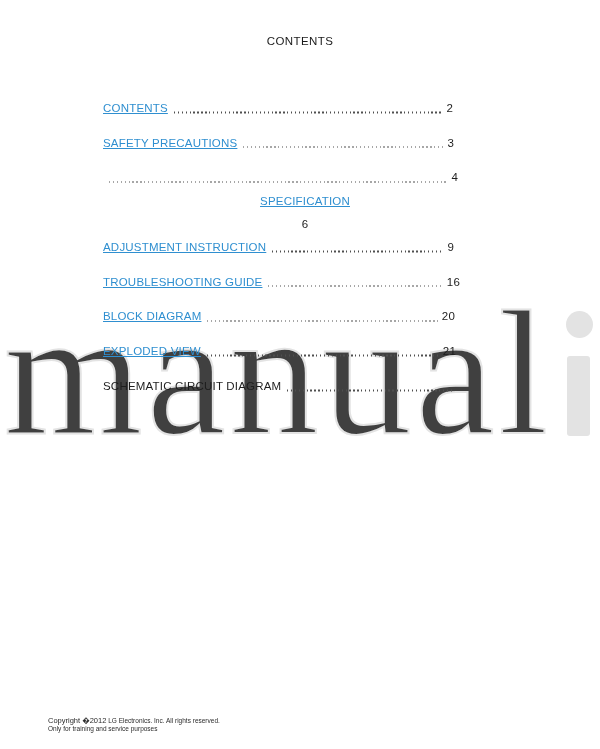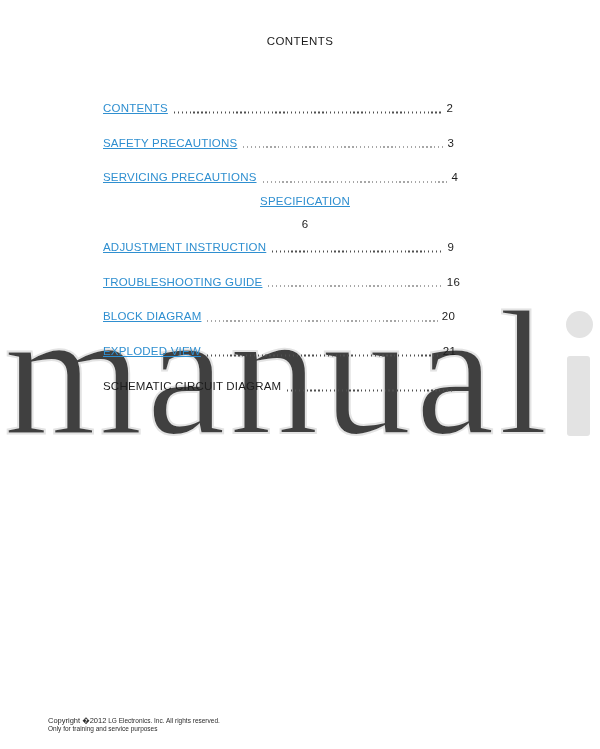--- a/index.html
+++ b/index.html
@@ -118,21 +118,20 @@
           <a class="toc-link" href="#">CONTENTS</a>
           <span class="leader"></span>
           <span class="pagenum">2</span>
         </div>
         <div class="toc-row" style="width: 351px;">
           <a class="toc-link" href="#">SAFETY PRECAUTIONS</a>
           <span class="leader"></span>
           <span class="pagenum">3</span>
         </div>
         <div class="toc-row" style="width: 355px;">
-          <a class="toc-link" href="#">SERVICING PRECAUTIONS</a>
           <span class="leader"></span>
           <span class="pagenum">4</span>
         </div>
         <div class="toc-row" style="width: 404px; flex-direction: column;">
           <a class="toc-link" href="#">SPECIFICATION</a>
           <span class="leader"></span>
           <span class="pagenum">6</span>
         </div>
         <div class="toc-row" style="width: 351px;">
           <a class="toc-link" href="#">ADJUSTMENT INSTRUCTION</a>

